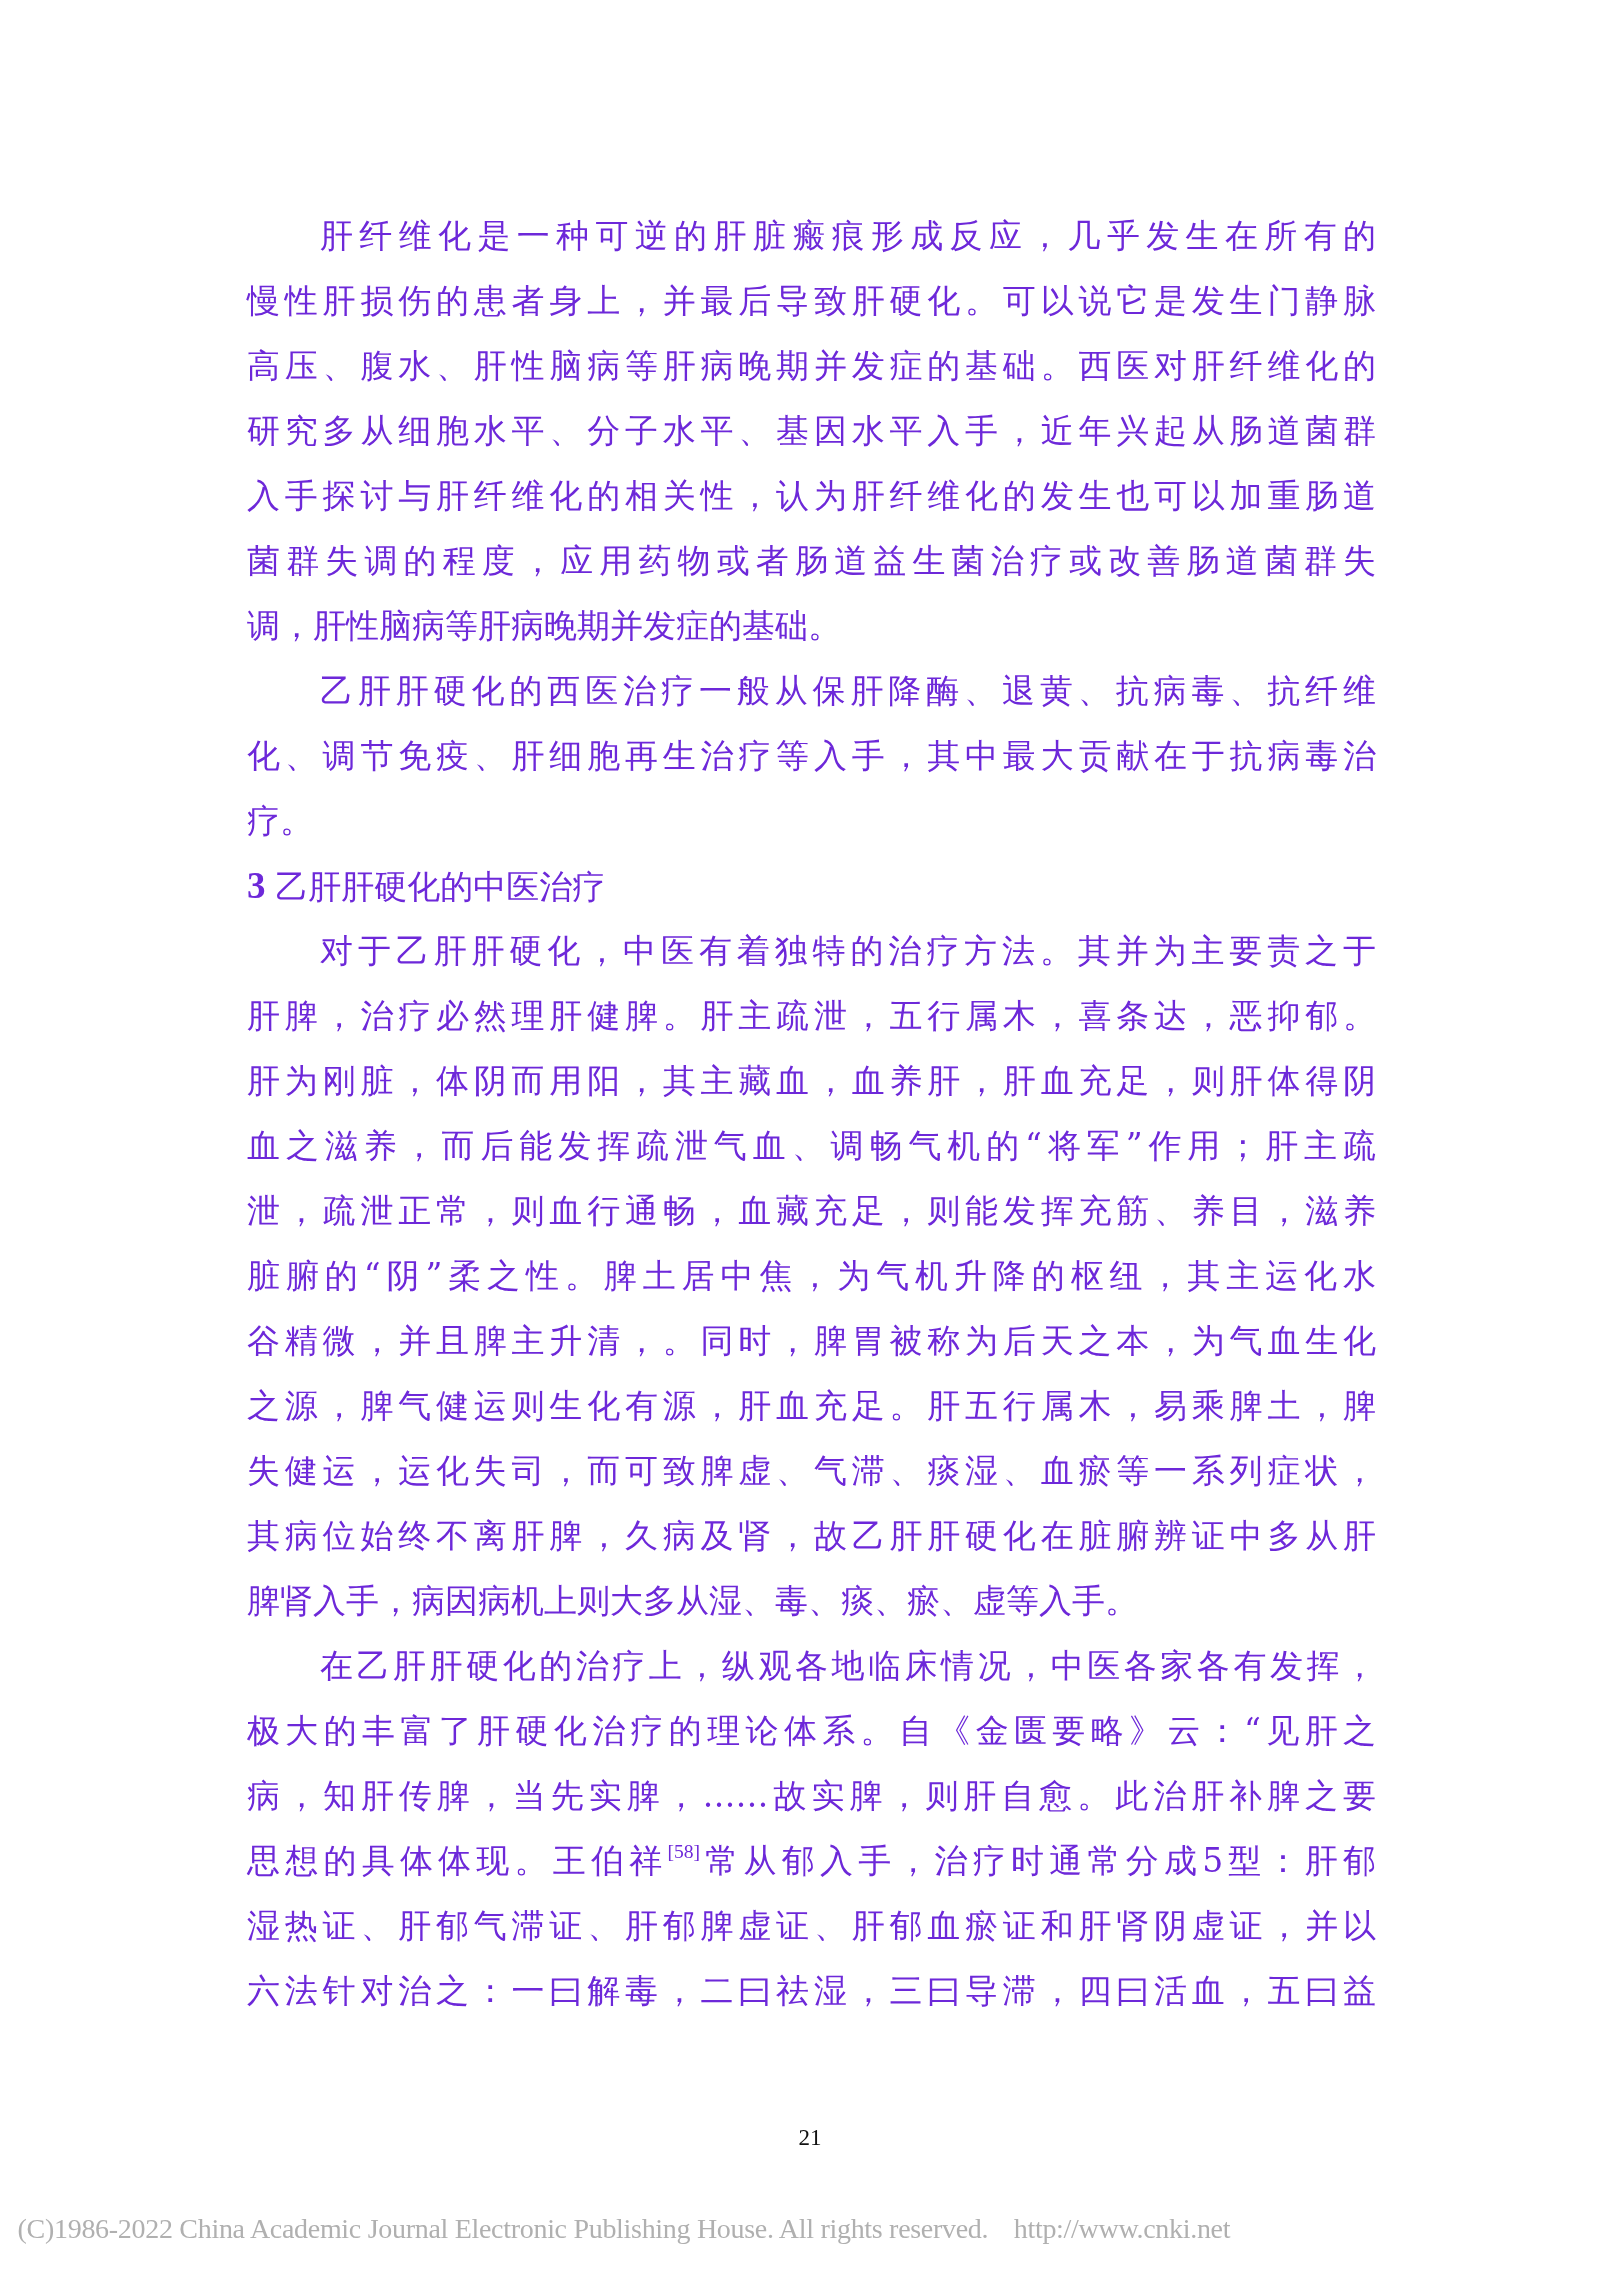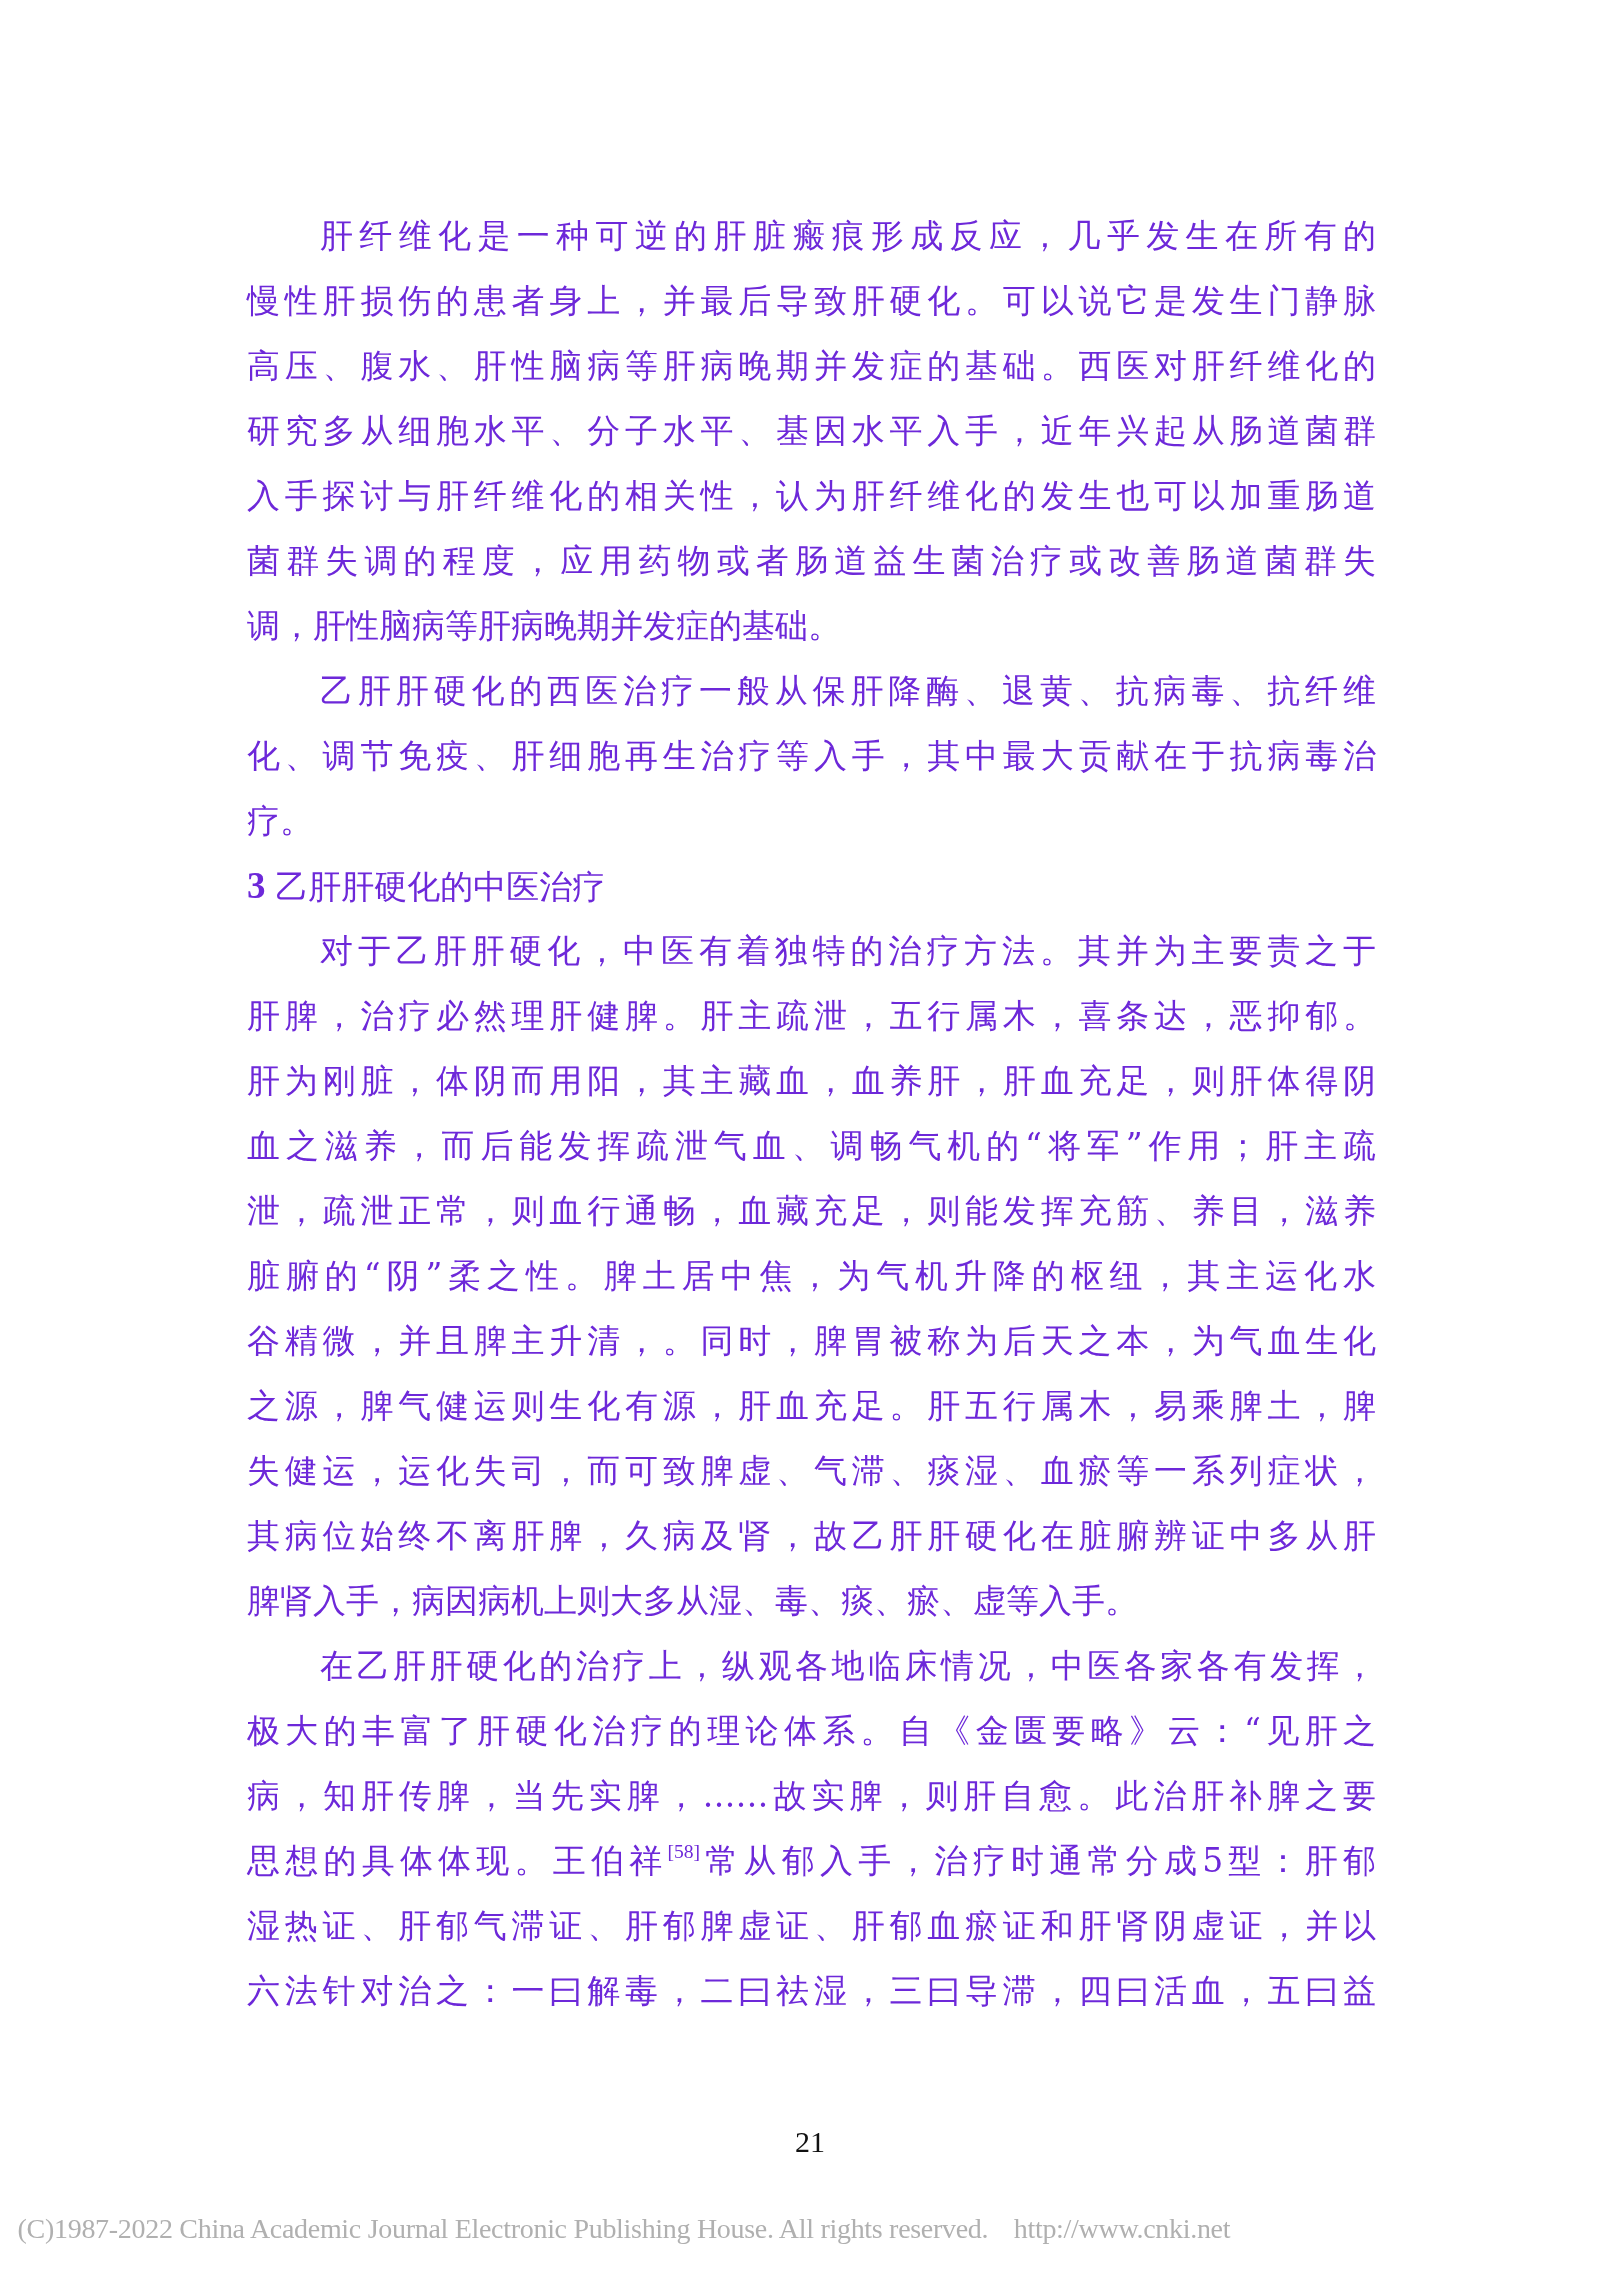--- a/index.html
+++ b/index.html
@@ -19,21 +19,21 @@
     .line.last { text-align-last: left; }
     .line.indent { padding-left: 73px; }
     .heading {
       height: 65px; line-height: 65px;
       font-size: 33px; white-space: nowrap;
     }
     .heading .num { font-family: "Liberation Serif", serif; font-weight: bold; font-size: 37px; margin-right: 9.8px; }
     sup.ref { font-family: "Liberation Serif", serif; font-size: 19.6px; vertical-align: 13.7px; line-height: 0; }
     .page-number {
       position: absolute; left: 0; width: 1620px; top: 2125px; text-align: center;
-      font-family: "Liberation Serif", serif; font-size: 30px; color: #111;
+      font-family: "Liberation Serif", serif; font-size: 23px; color: #111;
     }
     .footer {
       position: absolute; left: 17.6px; top: 2213px;
       font-family: "Liberation Serif", serif; font-size: 28px; color: #b0b0b0;
       white-space: nowrap; letter-spacing: -0.3px;
     }
     .footer .url { margin-left: 25.5px; }
   </style>
 </head>
 <body>
@@ -83,16 +83,16 @@
         <span>思想的具体体现。王伯祥</span><sup class="ref">[58]</sup><span>常从郁入手，治疗时通常分成5型：肝郁</span>
       </div>
       <div class="line">湿热证、肝郁气滞证、肝郁脾虚证、肝郁血瘀证和肝肾阴虚证，并以</div>
       <div class="line">六法针对治之：一曰解毒，二曰祛湿，三曰导滞，四曰活血，五曰益</div>
     </div>
   </div>
 
   <div class="page-number">21</div>
 
   <div class="footer">
-    <span>(C)1987-2022 China Academic Journal Electronic Publishing House. All rights reserved.</span><span class="url">http://www.cnki.net</span>
+    <span>(C)1986-2022 China Academic Journal Electronic Publishing House. All rights reserved.</span><span class="url">http://www.cnki.net</span>
   </div>
 </div>
 
 
 </body></html>

